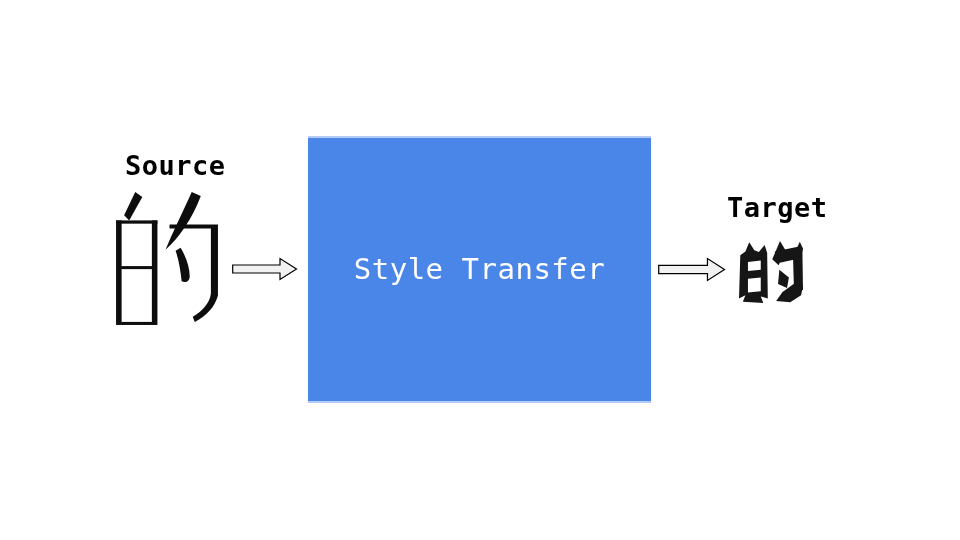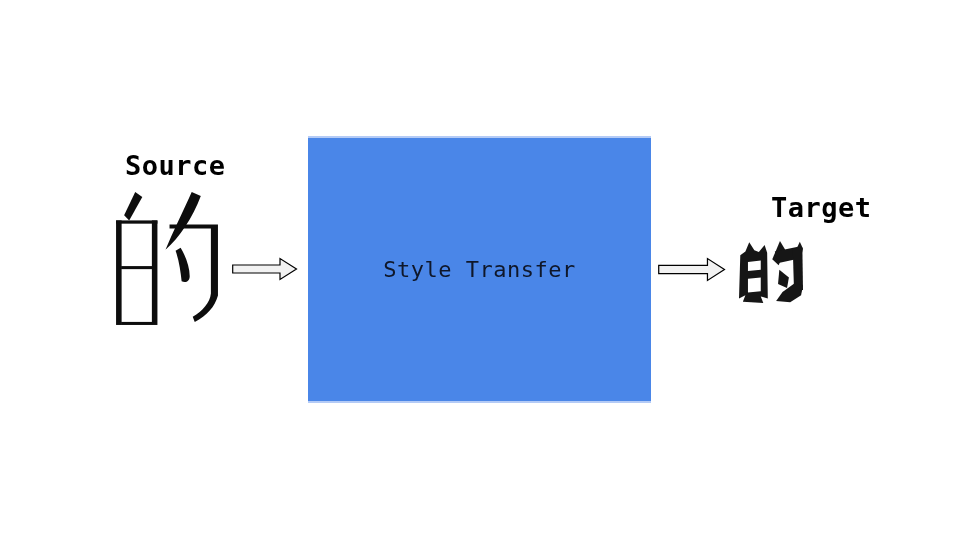--- a/index.html
+++ b/index.html
@@ -18,21 +18,21 @@
   .label {
     position: absolute;
     font-weight: bold;
     font-size: 27px;
     line-height: 30px;
     letter-spacing: 0.5px;
     color: #000000;
     white-space: nowrap;
   }
   .source-label { left: 125px; top: 151px; }
-  .target-label { left: 727px; top: 193px; margin-left: 44px; }
+  .target-label { left: 727px; top: 193px; }
 
   .glyph { position: absolute; }
   .glyph svg { display: block; width: 100%; height: 100%; }
   .source-glyph { left: 109px; top: 192px; width: 114px; height: 136px; }
   .target-glyph { left: 739px; top: 241px; width: 64px; height: 62px; }
 
   .arrow { position: absolute; }
   .arrow svg { display: block; width: 100%; height: 100%; }
   .arrow-left  { left: 232px; top: 257px; width: 66px; height: 24px; }
   .arrow-right { left: 658px; top: 257px; width: 68px; height: 25px; }
@@ -46,23 +46,23 @@
     box-sizing: border-box;
     background: #4a86e8;
     border-top: 2px solid #b4cbf6;
     border-bottom: 2px solid #b4cbf6;
     display: flex;
     flex-direction: column;
     align-items: center;
     justify-content: center;
   }
   .network-box .box-line {
-    font-size: 22px;
+    font-size: 29px;
     line-height: 39px;
-    color: #0f172a;
+    color: #ffffff;
     letter-spacing: 0.5px;
     white-space: nowrap;
     text-align: right;
   }
 </style>
 </head>
 <body>
 
 <div class="slide">
 

